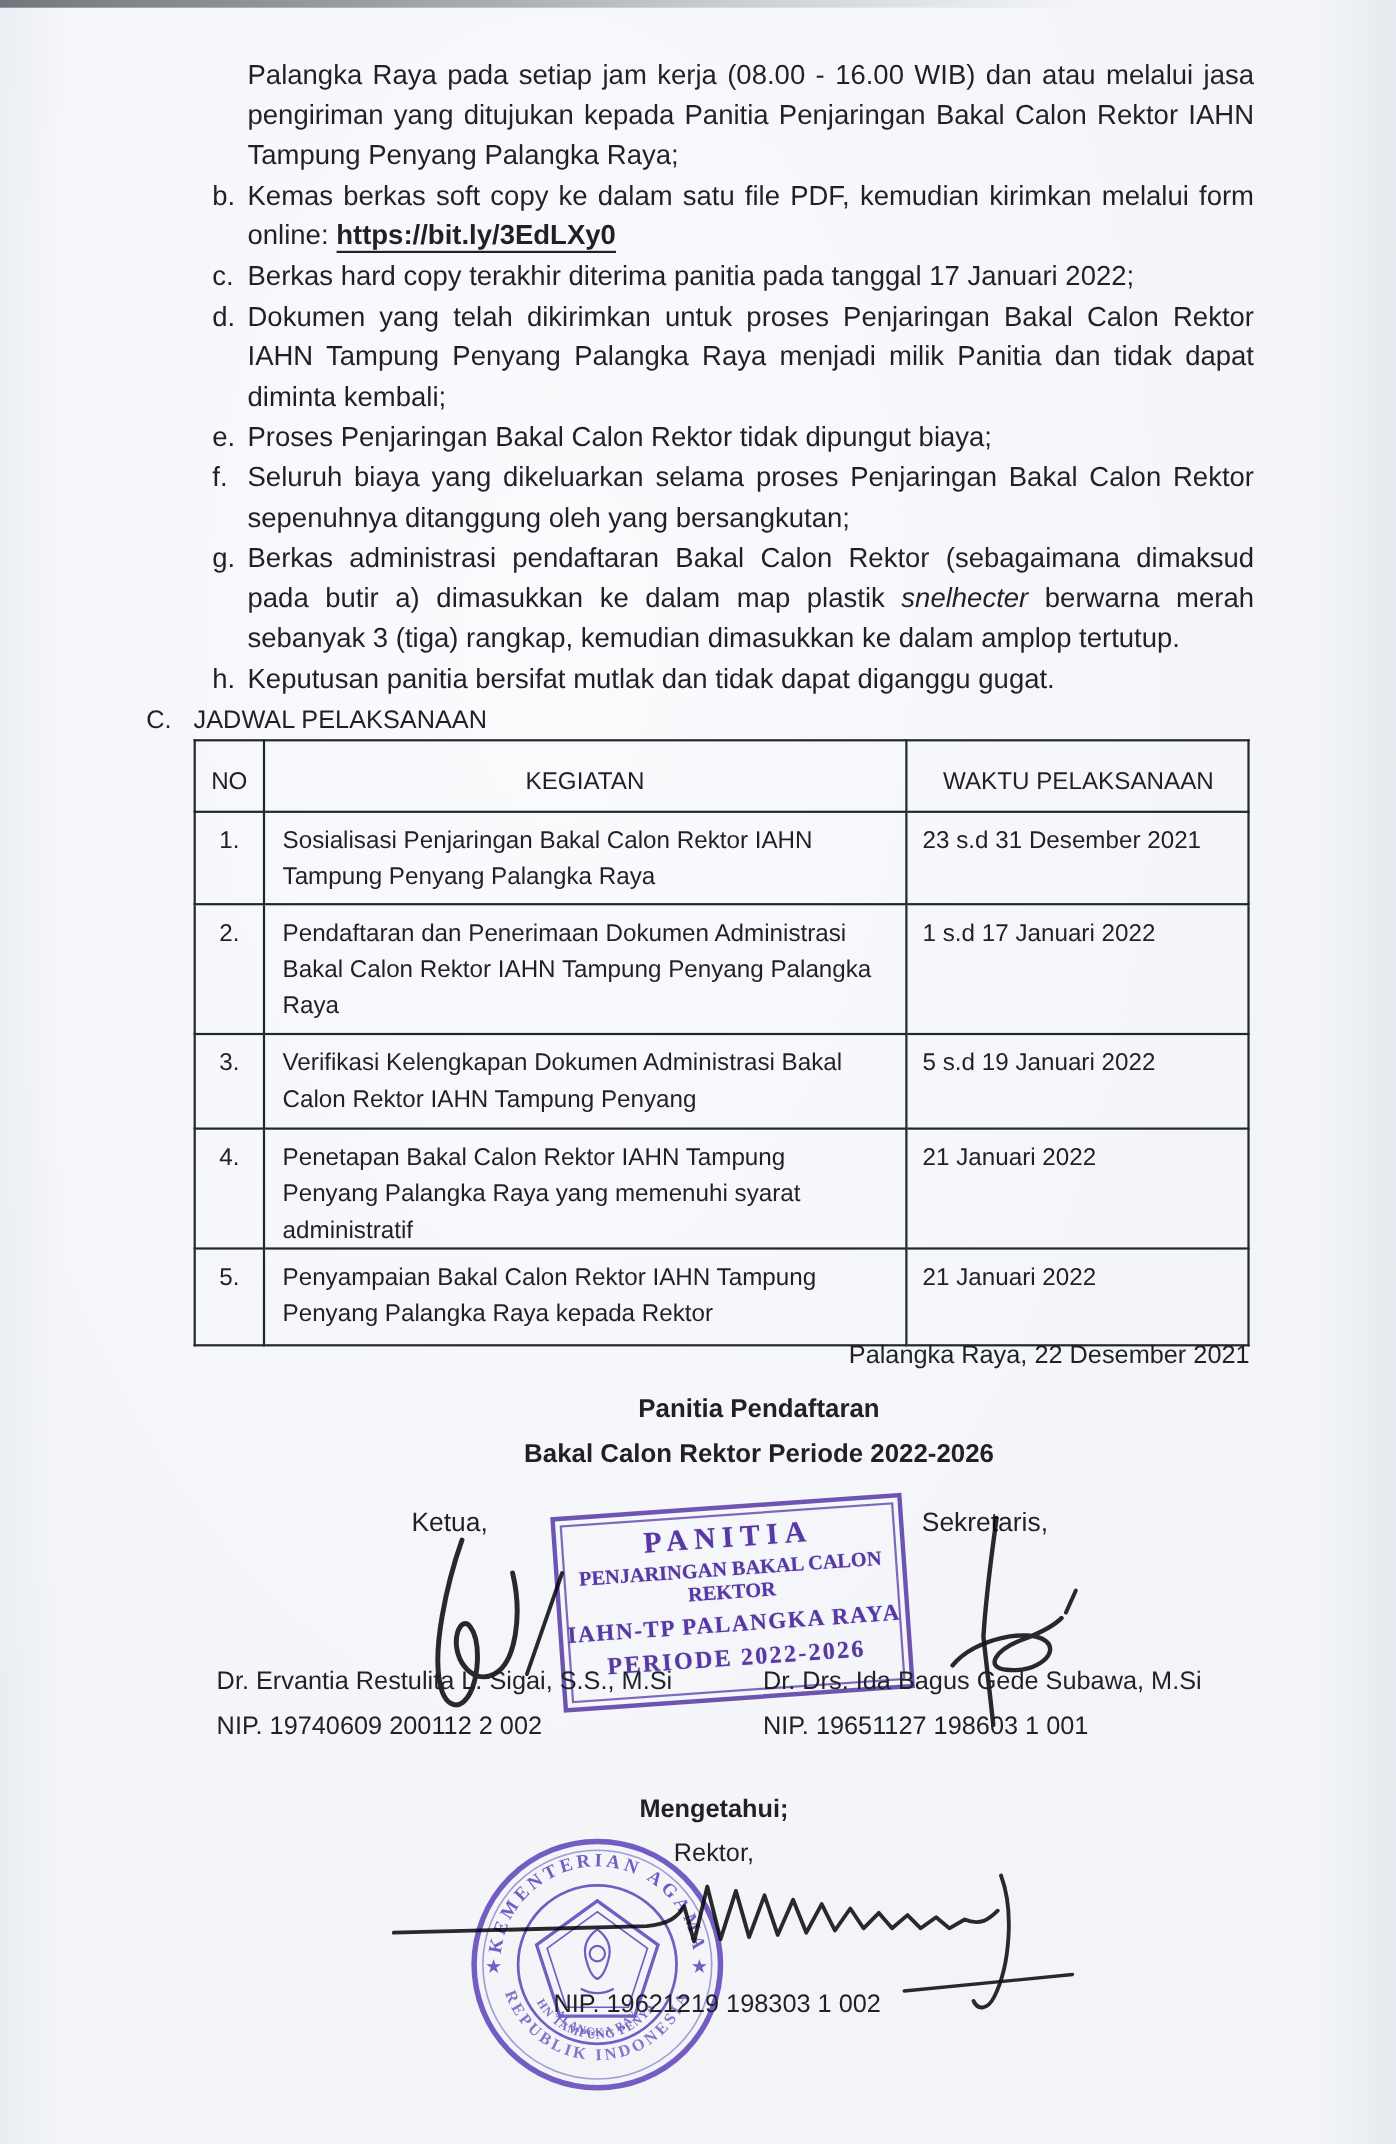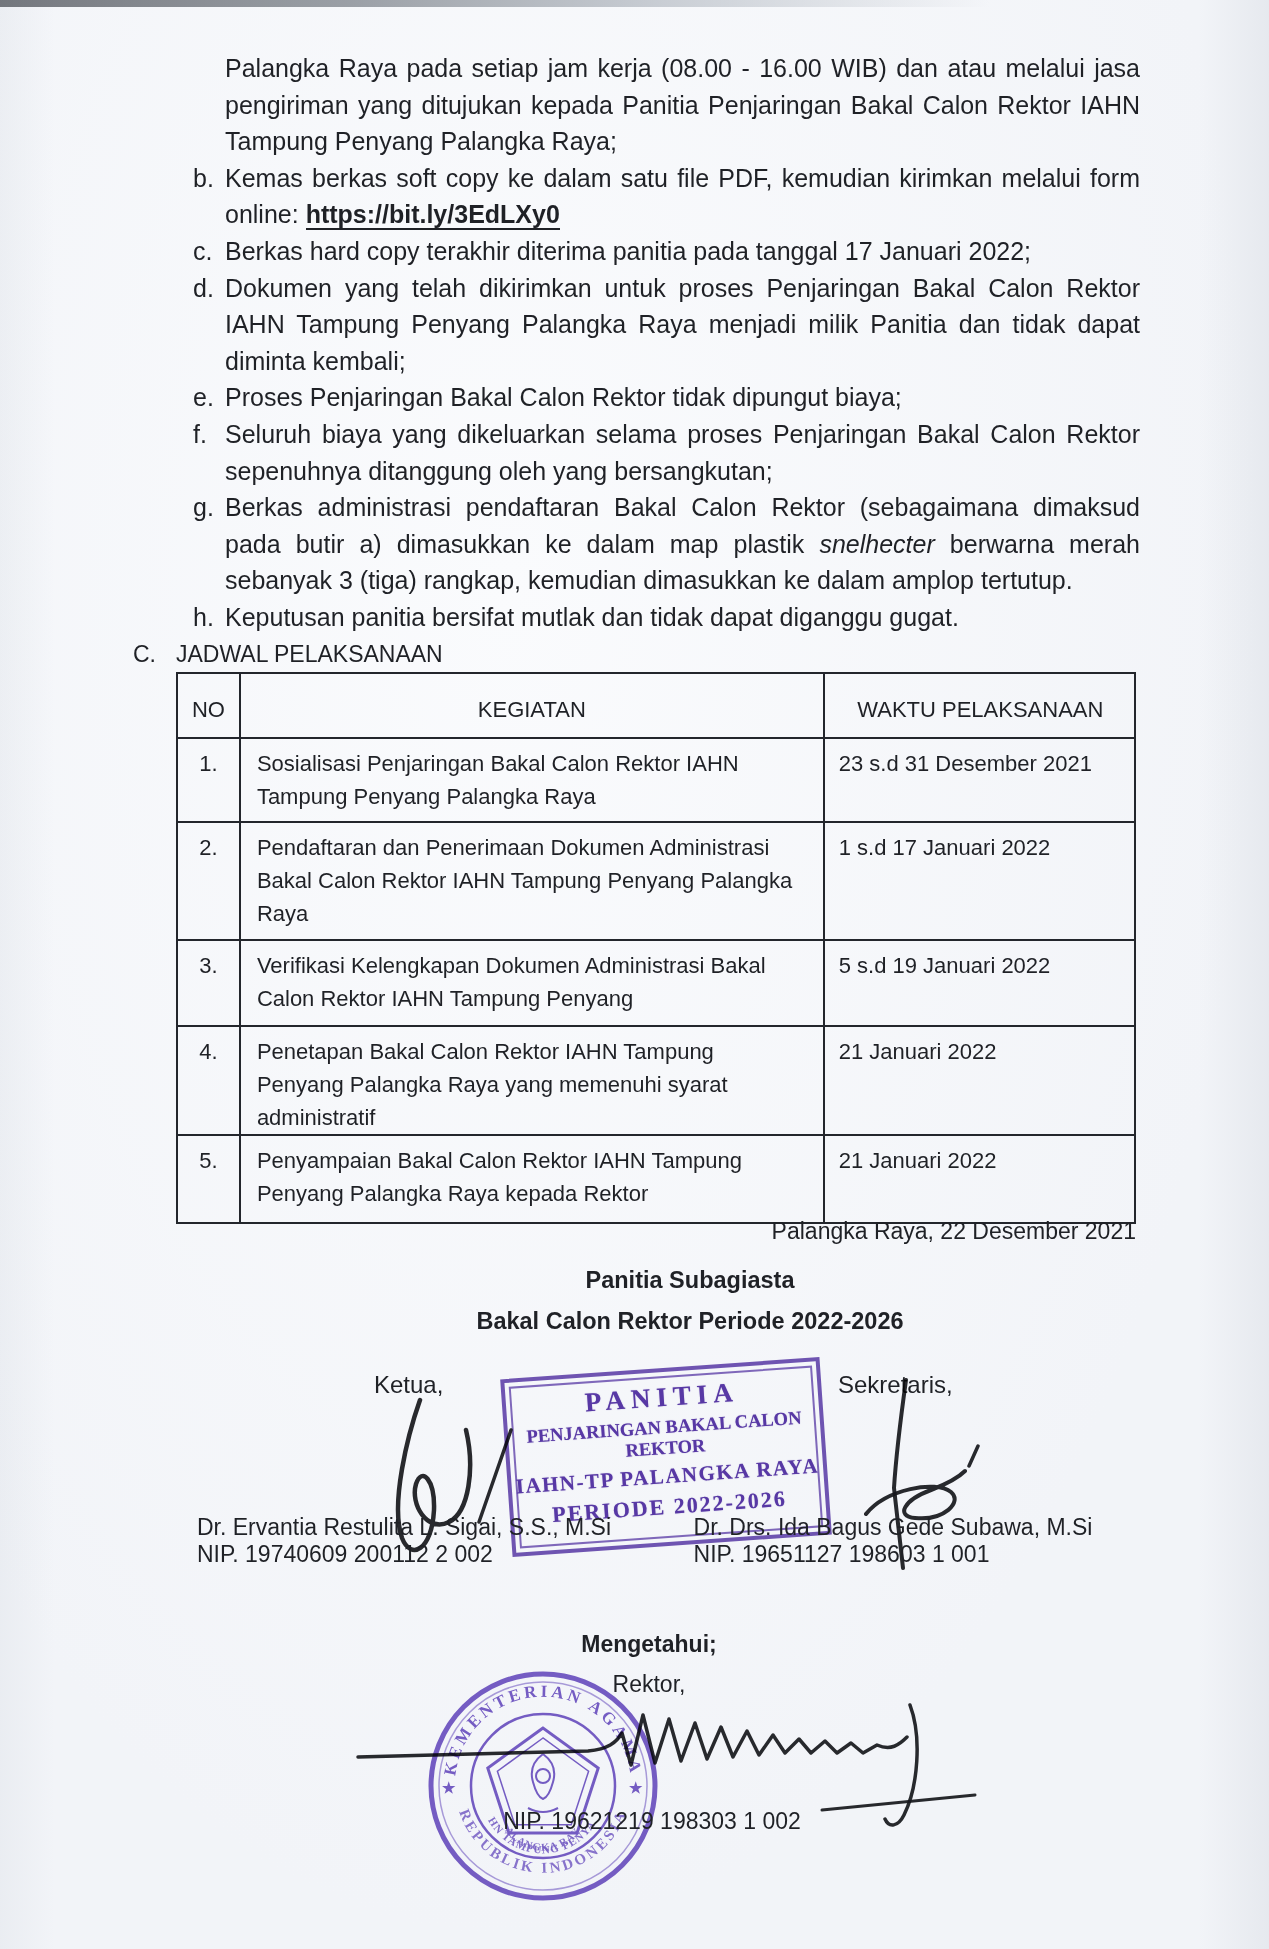--- a/index.html
+++ b/index.html
@@ -44,21 +44,21 @@
   
   .dateline{position:absolute;top:1218px;left:600px;width:536px;text-align:right;font-size:23px;}
   .committee{position:absolute;left:690px;top:1260px;transform:translateX(-50%);
     text-align:center;font-weight:bold;font-size:23.5px;line-height:41px;white-space:nowrap;}
   .sig-label{position:absolute;font-size:24px;}
   .lbl-ketua{left:374px;top:1371px;}
   .lbl-sekretaris{left:838px;top:1371px;}
   .name-block{position:absolute;text-align:left;font-size:23px;transform:translateX(-50%);white-space:nowrap;}
   .nb-ketua{left:404px;top:1514px;}
   .nb-sekretaris{left:893px;top:1514px;}
-  .name-block .nip{}
+  .name-block .nip{margin-top:14px;}
   .mengetahui{position:absolute;left:649px;top:1624px;transform:translateX(-50%);
     text-align:center;font-size:23px;line-height:40px;white-space:nowrap;}
   .mengetahui .m1{font-weight:bold;}
   .nb-rektor{left:652px;top:1797px;}
   .nb-rektor .nip{margin-top:11px;}
   
   .stamp-box{
     position:absolute;left:506px;top:1368px;width:312px;height:170px;
     transform:rotate(-4deg);
     border:4px solid rgba(91,58,168,.85);
@@ -162,21 +162,21 @@
       <td class="c-no">5.</td>
       <td class="c-keg">Penyampaian Bakal Calon Rektor IAHN Tampung Penyang Palangka Raya kepada Rektor</td>
       <td class="c-wak">21 Januari 2022</td>
     </tr>
   </tbody>
     </table>
 
   <div class="dateline">Palangka Raya, 22 Desember 2021</div>
 
   <div class="committee">
-    <div>Panitia Subagiasta</div>
+    <div>Panitia Pendaftaran</div>
     <div>Bakal Calon Rektor Periode 2022-2026</div>
   </div>
 
   <div class="sig-label lbl-ketua">Ketua,</div>
   <div class="sig-label lbl-sekretaris">Sekretaris,</div>
 
   <div class="stamp-box">
     <div class="sb-l1">PANITIA</div>
     <div class="sb-l2">PENJARINGAN BAKAL CALON REKTOR</div>
     <div class="sb-l3">IAHN-TP PALANGKA RAYA</div>

